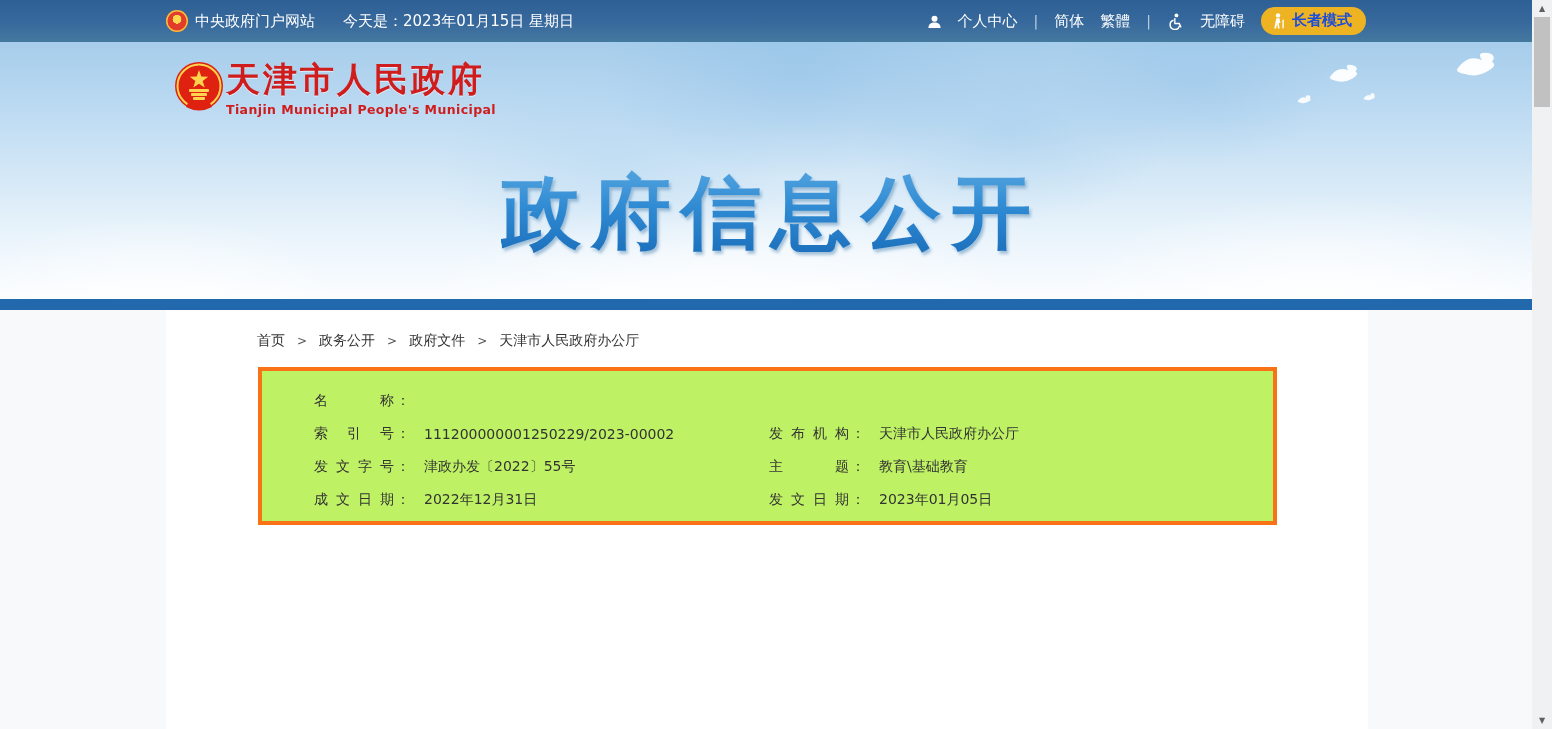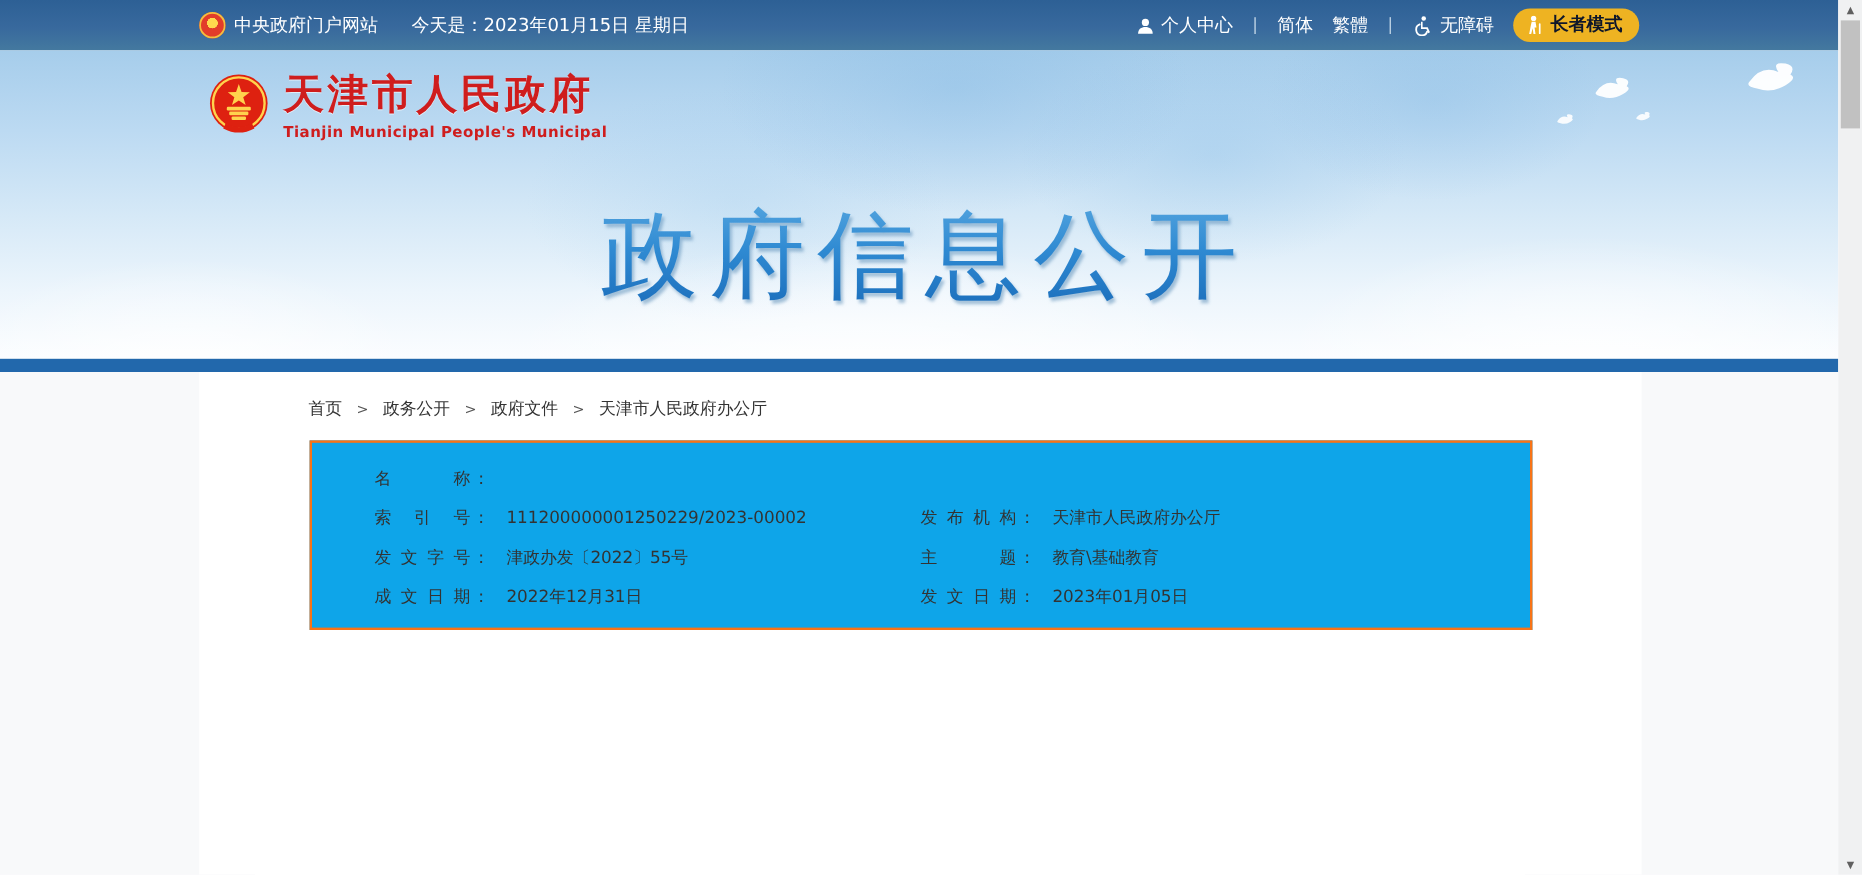--- a/index.html
+++ b/index.html
@@ -13,24 +13,24 @@
   .topbar {
     position:absolute; left:0; top:0; width:1532px; height:42px;
     background:linear-gradient(180deg,#2d6095 0%,#38699d 55%,#44799f 100%);
     color:#fff; font-size:15px;
   }
   .topbar-inner { position:absolute; left:166px; right:166px; top:0; height:42px; display:flex; align-items:center; }
   .tb-left { display:flex; align-items:center; gap:0; }
   .tb-gov { display:flex; align-items:center; gap:7px; cursor:pointer; }
   .tb-date { margin-left:28px; }
   .tb-right { margin-left:auto; display:flex; align-items:center; gap:16px; }
-  .tb-link { display:flex; align-items:center; gap:6px; cursor:pointer; white-space:nowrap; }
+  .tb-link { display:flex; align-items:center; gap:16px; cursor:pointer; white-space:nowrap; }
   .tb-sep { color:#cfe0ee; font-size:14px; opacity:.85; }
   .elder-pill {
-    display:flex; align-items:center; gap:6px; background:#eeb322; color:#0f172a;
+    display:flex; align-items:center; gap:6px; background:#eeb322; color:#1d4ed8;
     font-weight:bold; font-size:15px; border-radius:15px; padding:4px 14px 5px 11px; cursor:pointer;
     border:none;
   }
   .emblem-mini {
     width:22px; height:22px; border-radius:50%;
     background:radial-gradient(circle at 50% 42%, #ffd94d 0 26%, #e23c2a 27% 100%);
     box-shadow:0 0 0 1.5px #f0c040 inset;
     flex:0 0 auto;
   }
 
@@ -40,50 +40,50 @@
     background:
       radial-gradient(420px 190px at 86% 106%, rgba(255,255,255,.95), rgba(255,255,255,0) 62%),
       radial-gradient(520px 210px at 47% 112%, rgba(255,255,255,.95), rgba(255,255,255,0) 62%),
       radial-gradient(320px 160px at 10% 106%, rgba(255,255,255,.85), rgba(255,255,255,0) 62%),
       radial-gradient(280px 150px at 52% 12%, rgba(134,186,228,.38), rgba(134,186,228,0) 70%),
       radial-gradient(230px 130px at 66% 34%, rgba(144,194,232,.32), rgba(144,194,232,0) 70%),
       radial-gradient(250px 140px at 40% 50%, rgba(150,198,235,.22), rgba(150,198,235,0) 70%),
       radial-gradient(200px 120px at 78% 16%, rgba(134,186,228,.30), rgba(134,186,228,0) 70%),
       linear-gradient(180deg,#a6cdeb 0%,#bcdaf2 26%,#d6e9f7 54%,#ecf5fc 78%,#fbfdff 100%);
   }
-  .logo { position:absolute; left:172px; top:18px; display:flex; align-items:flex-start; gap:10px; }
+  .logo { position:absolute; left:172px; top:18px; display:flex; align-items:flex-start; }
   .logo-emblem { width:54px; height:54px; flex:0 0 auto; }
   .logo-text .cn {
     color:#cf1d1d; font-size:34px; font-weight:bold; letter-spacing:3px; line-height:1.15;
     text-shadow:0 1px 0 rgba(255,255,255,.6);
   }
   .logo-text .en { color:#cf1d1d; font-size:12.5px; font-weight:bold; letter-spacing:.4px; margin-top:3px; }
   .banner-title-wrap { position:absolute; left:0; top:118px; width:100%; text-align:center; }
   .banner-title {
-    display:inline-block; font-size:80px; font-weight:normal; letter-spacing:10px;
+    display:inline-block; font-size:80px; font-weight:bold; letter-spacing:10px;
     background:linear-gradient(180deg,#5aa9e1 0%,#2f8ad2 45%,#1768b7 100%);
     -webkit-background-clip:text; background-clip:text; color:transparent;
     filter:drop-shadow(2px 3px 1.5px rgba(96,145,185,.55));
     margin-left:10px;
   }
   .dove { position:absolute; }
 
   
   .blue-bar { position:absolute; left:0; top:299px; width:1532px; height:11px; background:#2268ac; }
 
   
   .content { position:absolute; left:166px; top:310px; width:1202px; height:526px; background:#ffffff; }
   .breadcrumb { position:absolute; left:91px; top:22px; font-size:14px; color:#333; display:flex; gap:12px; align-items:center; }
   .crumb { color:#333; text-decoration:none; cursor:pointer; }
   .crumb-sep { color:#555; font-size:12px; }
   .crumb-last { color:#333; }
 
   .doc-box {
     position:absolute; left:92px; top:57px; width:1019px; height:158px;
-    background:#0ea5e9; border:2px solid #f97316; padding:13px 0 0 52px;
+    background:#bef264; border:4px solid #f97316; padding:13px 0 0 52px;
     font-size:14px; color:#333;
   }
   .doc-row { height:33px; display:flex; align-items:center; }
   .cell { display:flex; align-items:center; }
   .cell-left { width:455px; }
   .lbl { display:inline-block; width:80px; text-align:justify; text-align-last:justify; color:#333; }
   .colon { margin-left:2px; }
   .val { margin-left:14px; white-space:nowrap; }
 
   

